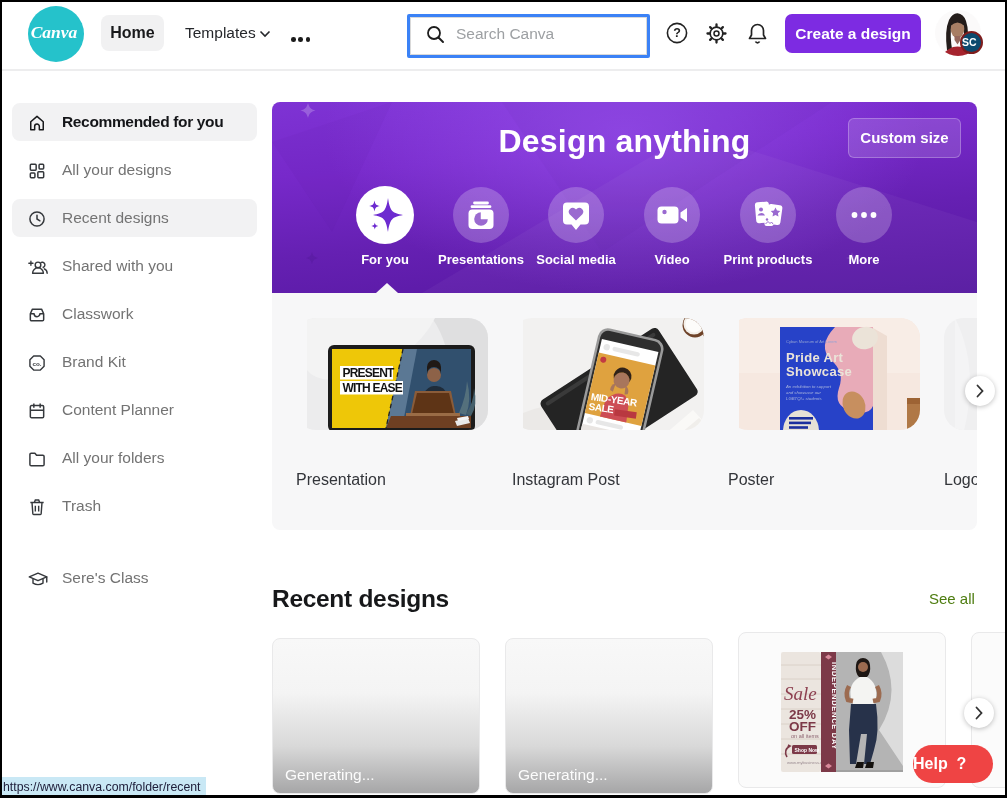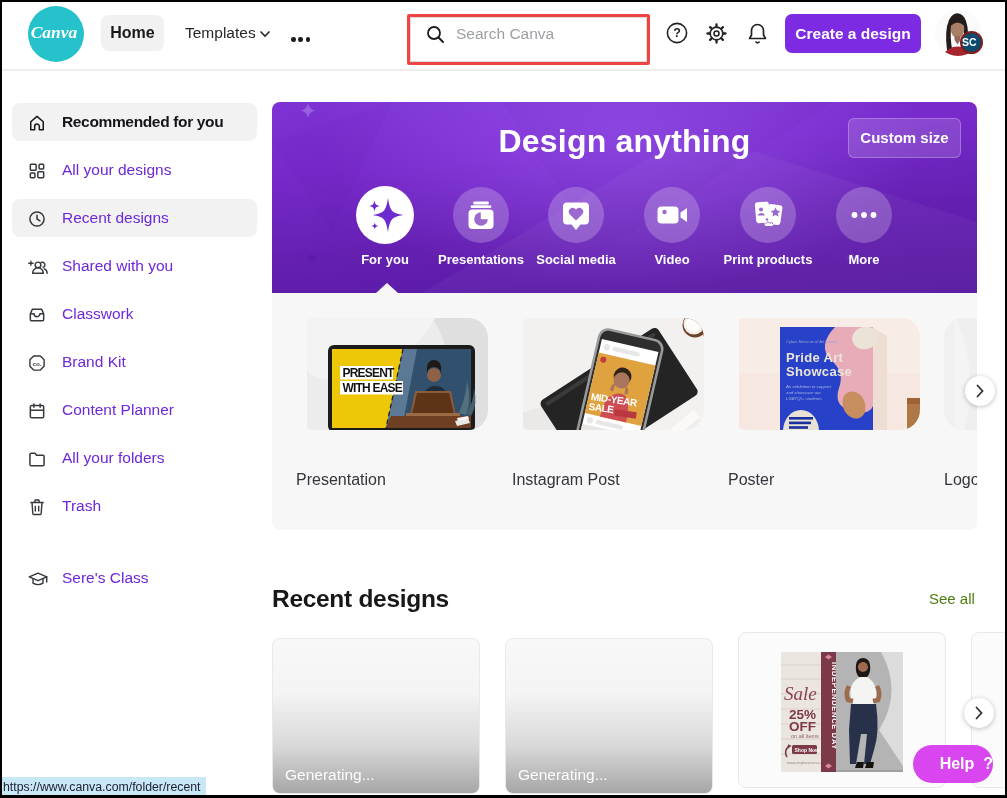--- a/index.html
+++ b/index.html
@@ -15,34 +15,34 @@
 
 
 #header{left:0;top:0;width:1007px;height:71px;background:#fff;border-bottom:2px solid #ededee;z-index:5;}
 #logo{left:28px;top:6px;width:56px;height:56px;border-radius:50%;background:#25c2cb;}
 #logo span{position:absolute;left:0;top:16px;width:52px;text-align:center;color:#fff;font-family:"Liberation Serif",serif;font-style:italic;font-weight:bold;font-size:17.5px;}
 #homebtn{left:101px;top:15px;width:63px;height:36px;background:#f1f1f2;border-radius:8px;color:#18191b;font-weight:bold;font-size:16px;line-height:36px;text-align:center;}
 #templates{left:185px;top:24px;font-size:15.5px;color:#25272b;}
 #tpl-chev{left:259px;top:30px;}
 #dots3{left:291px;top:28px;width:28px;}
 #dots3 i{display:inline-block;width:4.6px;height:4.6px;border-radius:50%;background:#1c1c1c;margin-right:2.8px;}
-#search{left:407px;top:14px;width:243px;height:51px;background:#fff;border:3px solid #ef4444;border-radius:2px;}
+#search{left:407px;top:14px;width:243px;height:44px;background:#fff;border:3px solid #3b82f6;border-radius:2px;}
 #search .inner{position:absolute;left:0;top:0;right:0;bottom:0;border:1px solid #d9d9d9;}
 #search svg{position:absolute;left:16px;top:8px;}
 #search .ph{position:absolute;left:46px;top:8px;font-size:15.5px;color:#9da0a3;}
 .hicon{top:22px;}
 #createbtn{left:785px;top:14px;width:136px;height:39px;background:#7d2be2;border-radius:7px;color:#ffffff;font-weight:bold;font-size:15.5px;text-align:center;line-height:39px;}
 #avatar{left:935px;top:10px;width:46px;height:46px;border-radius:50%;overflow:hidden;background:#fdfdfd;}
 #scbadge{left:960px;top:31px;width:23px;height:23px;border-radius:50%;background:#0c4a6e;border:2px solid #7f1d1d;color:#fff;font-size:10.5px;font-weight:bold;text-align:left;line-height:19px;}
 
 
 .sideitem{left:12px;width:245px;height:38px;border-radius:8px;}
 .sideitem.hl{background:#f2f2f3;}
 .sideitem svg{position:absolute;left:15px;top:10px;}
-.sideitem span{position:absolute;left:50px;top:10px;font-size:15.5px;color:#6d28d9;}
+.sideitem span{position:absolute;left:50px;top:10px;font-size:15.5px;color:#737373;}
 .sideitem.hl1 span{font-weight:bold;color:#141518;letter-spacing:-0.35px;}
 
 
 #maincard{left:272px;top:102px;width:705px;height:428px;background:#f7f7f8;border-radius:8px;overflow:hidden;}
 #banner{position:absolute;left:0;top:0;width:705px;height:191px;background:linear-gradient(175deg,#7e33d4 0%,#7729ca 30%,#6520b2 62%,#5517a0 100%);}
 #banner:before{content:"";position:absolute;left:0;top:0;right:0;bottom:0;background:radial-gradient(ellipse 430px 230px at 50% 16%, rgba(168,100,255,0.5) 0%, rgba(168,100,255,0) 70%);}
 #notch{position:absolute;left:104px;top:181px;width:0;height:0;border-left:11px solid transparent;border-right:11px solid transparent;border-bottom:10px solid #f7f7f8;}
 #btitle{position:absolute;left:0;top:21px;width:705px;text-align:center;color:#fff;font-size:32px;font-weight:bold;letter-spacing:0.2px;}
 #customsize{position:absolute;left:576px;top:16px;width:113px;height:40px;background:rgba(255,255,255,0.14);border:1px solid rgba(255,255,255,0.25);border-radius:6px;color:#fff;font-weight:bold;font-size:15px;text-align:center;line-height:38px;}
 .bcirc{position:absolute;top:85px;width:56px;height:56px;border-radius:50%;background:rgba(255,255,255,0.22);}
@@ -54,21 +54,21 @@
 .tlabel{top:369px;font-size:16px;color:#33353a;}
 
 
 #rdhead{left:272px;top:585px;font-size:24.5px;font-weight:bold;color:#17181a;letter-spacing:-0.3px;}
 #seeall{left:929px;top:590px;font-size:15px;color:#4d7c0f;}
 .rcard{top:632px;width:208px;height:156px;border-radius:8px;border:1px solid #e9e9ea;}
 .rcard.gen{background:linear-gradient(180deg,#f8f8f8 0%,#f4f4f4 35%,#d8d8d8 70%,#a6a6a7 100%);margin-top:6px;}
 .gentext{position:absolute;left:12px;bottom:9px;color:#fcfcfc;font-size:15.5px;}
 .circbtn{width:30px;height:30px;border-radius:50%;background:#fff;box-shadow:0 1px 5px rgba(0,0,0,0.25);z-index:8;text-align:center;}
 .circbtn svg{margin-top:8px;}
-#helpbtn{left:913px;top:745px;width:80px;height:38px;border-radius:19px;background:#d946ef;color:#fff;font-weight:bold;font-size:16px;text-align:right;line-height:38px;z-index:9;}
+#helpbtn{left:913px;top:745px;width:80px;height:38px;border-radius:19px;background:#ef4444;color:#fff;font-weight:bold;font-size:16px;text-align:left;line-height:38px;z-index:9;}
 #statusbar{left:2px;top:777px;width:204px;height:18px;background:#c9e8f5;z-index:9;overflow:hidden;}
 #statusbar span{position:absolute;left:1px;top:2.5px;font-size:12.3px;color:#20203c;letter-spacing:0;}
 </style>
 </head>
 <body>
 
 <div class="abs" id="header">
   <div class="abs" id="logo">
       <span>Canva</span>
     </div>

